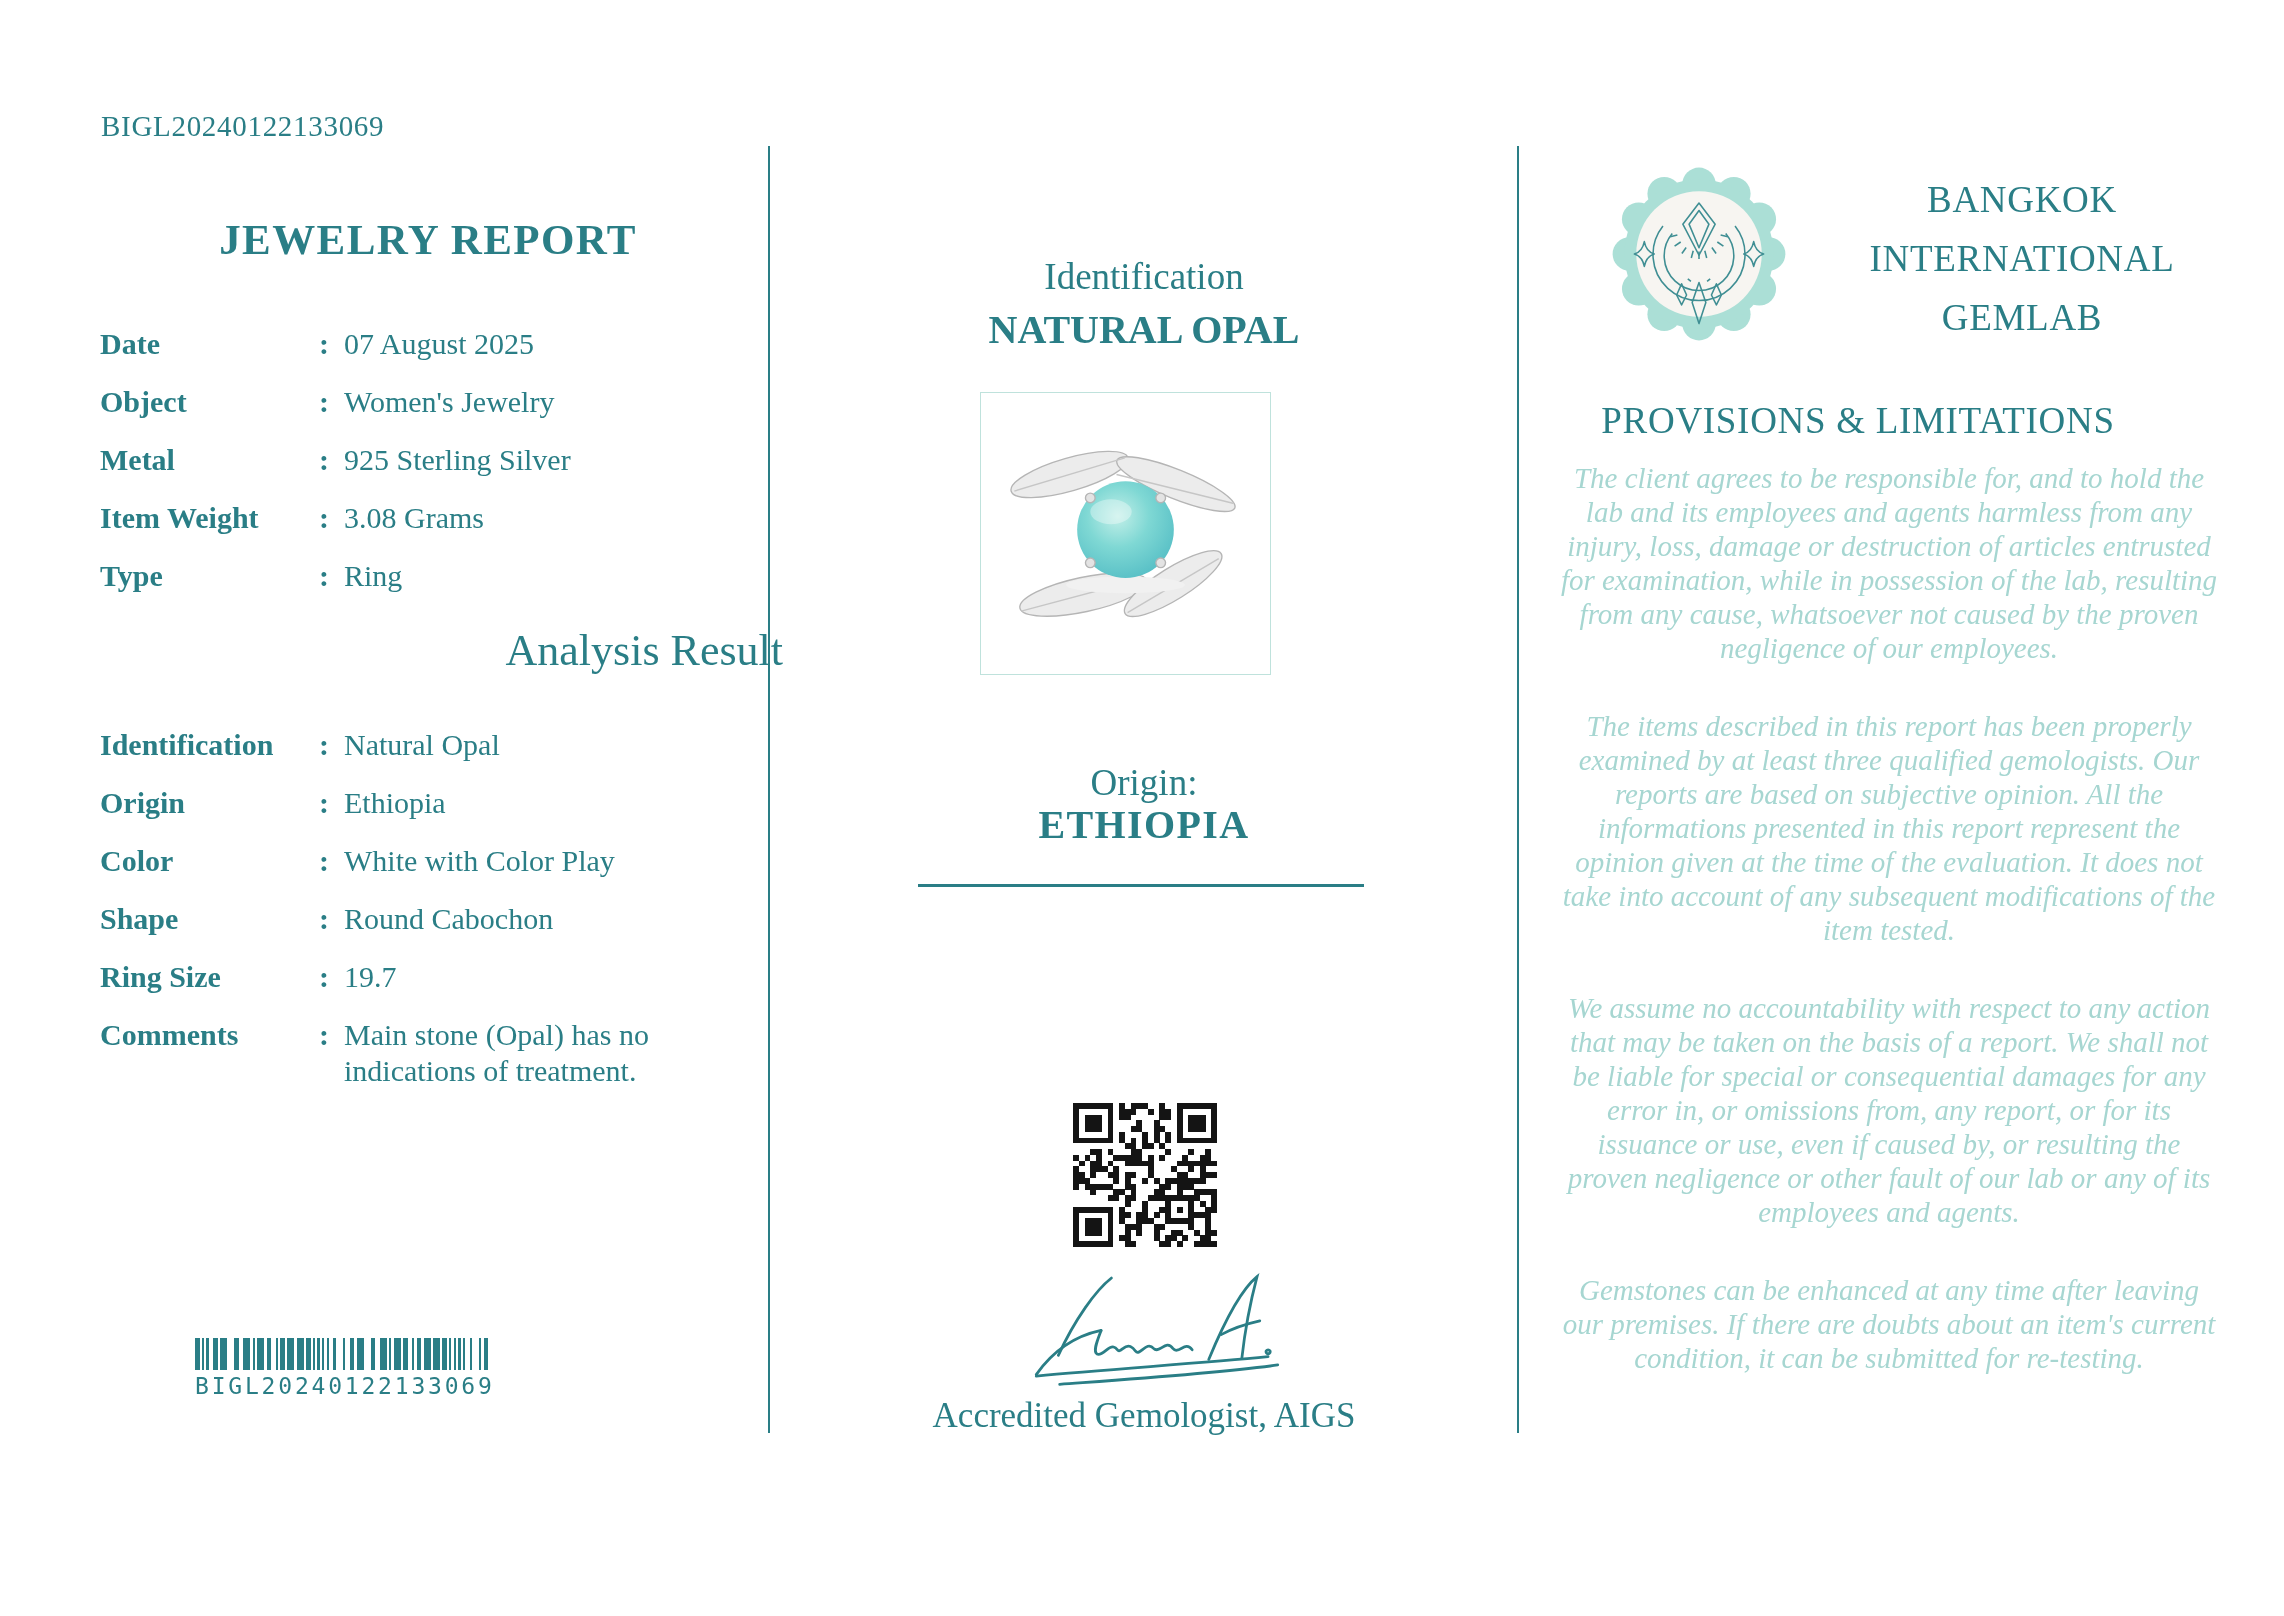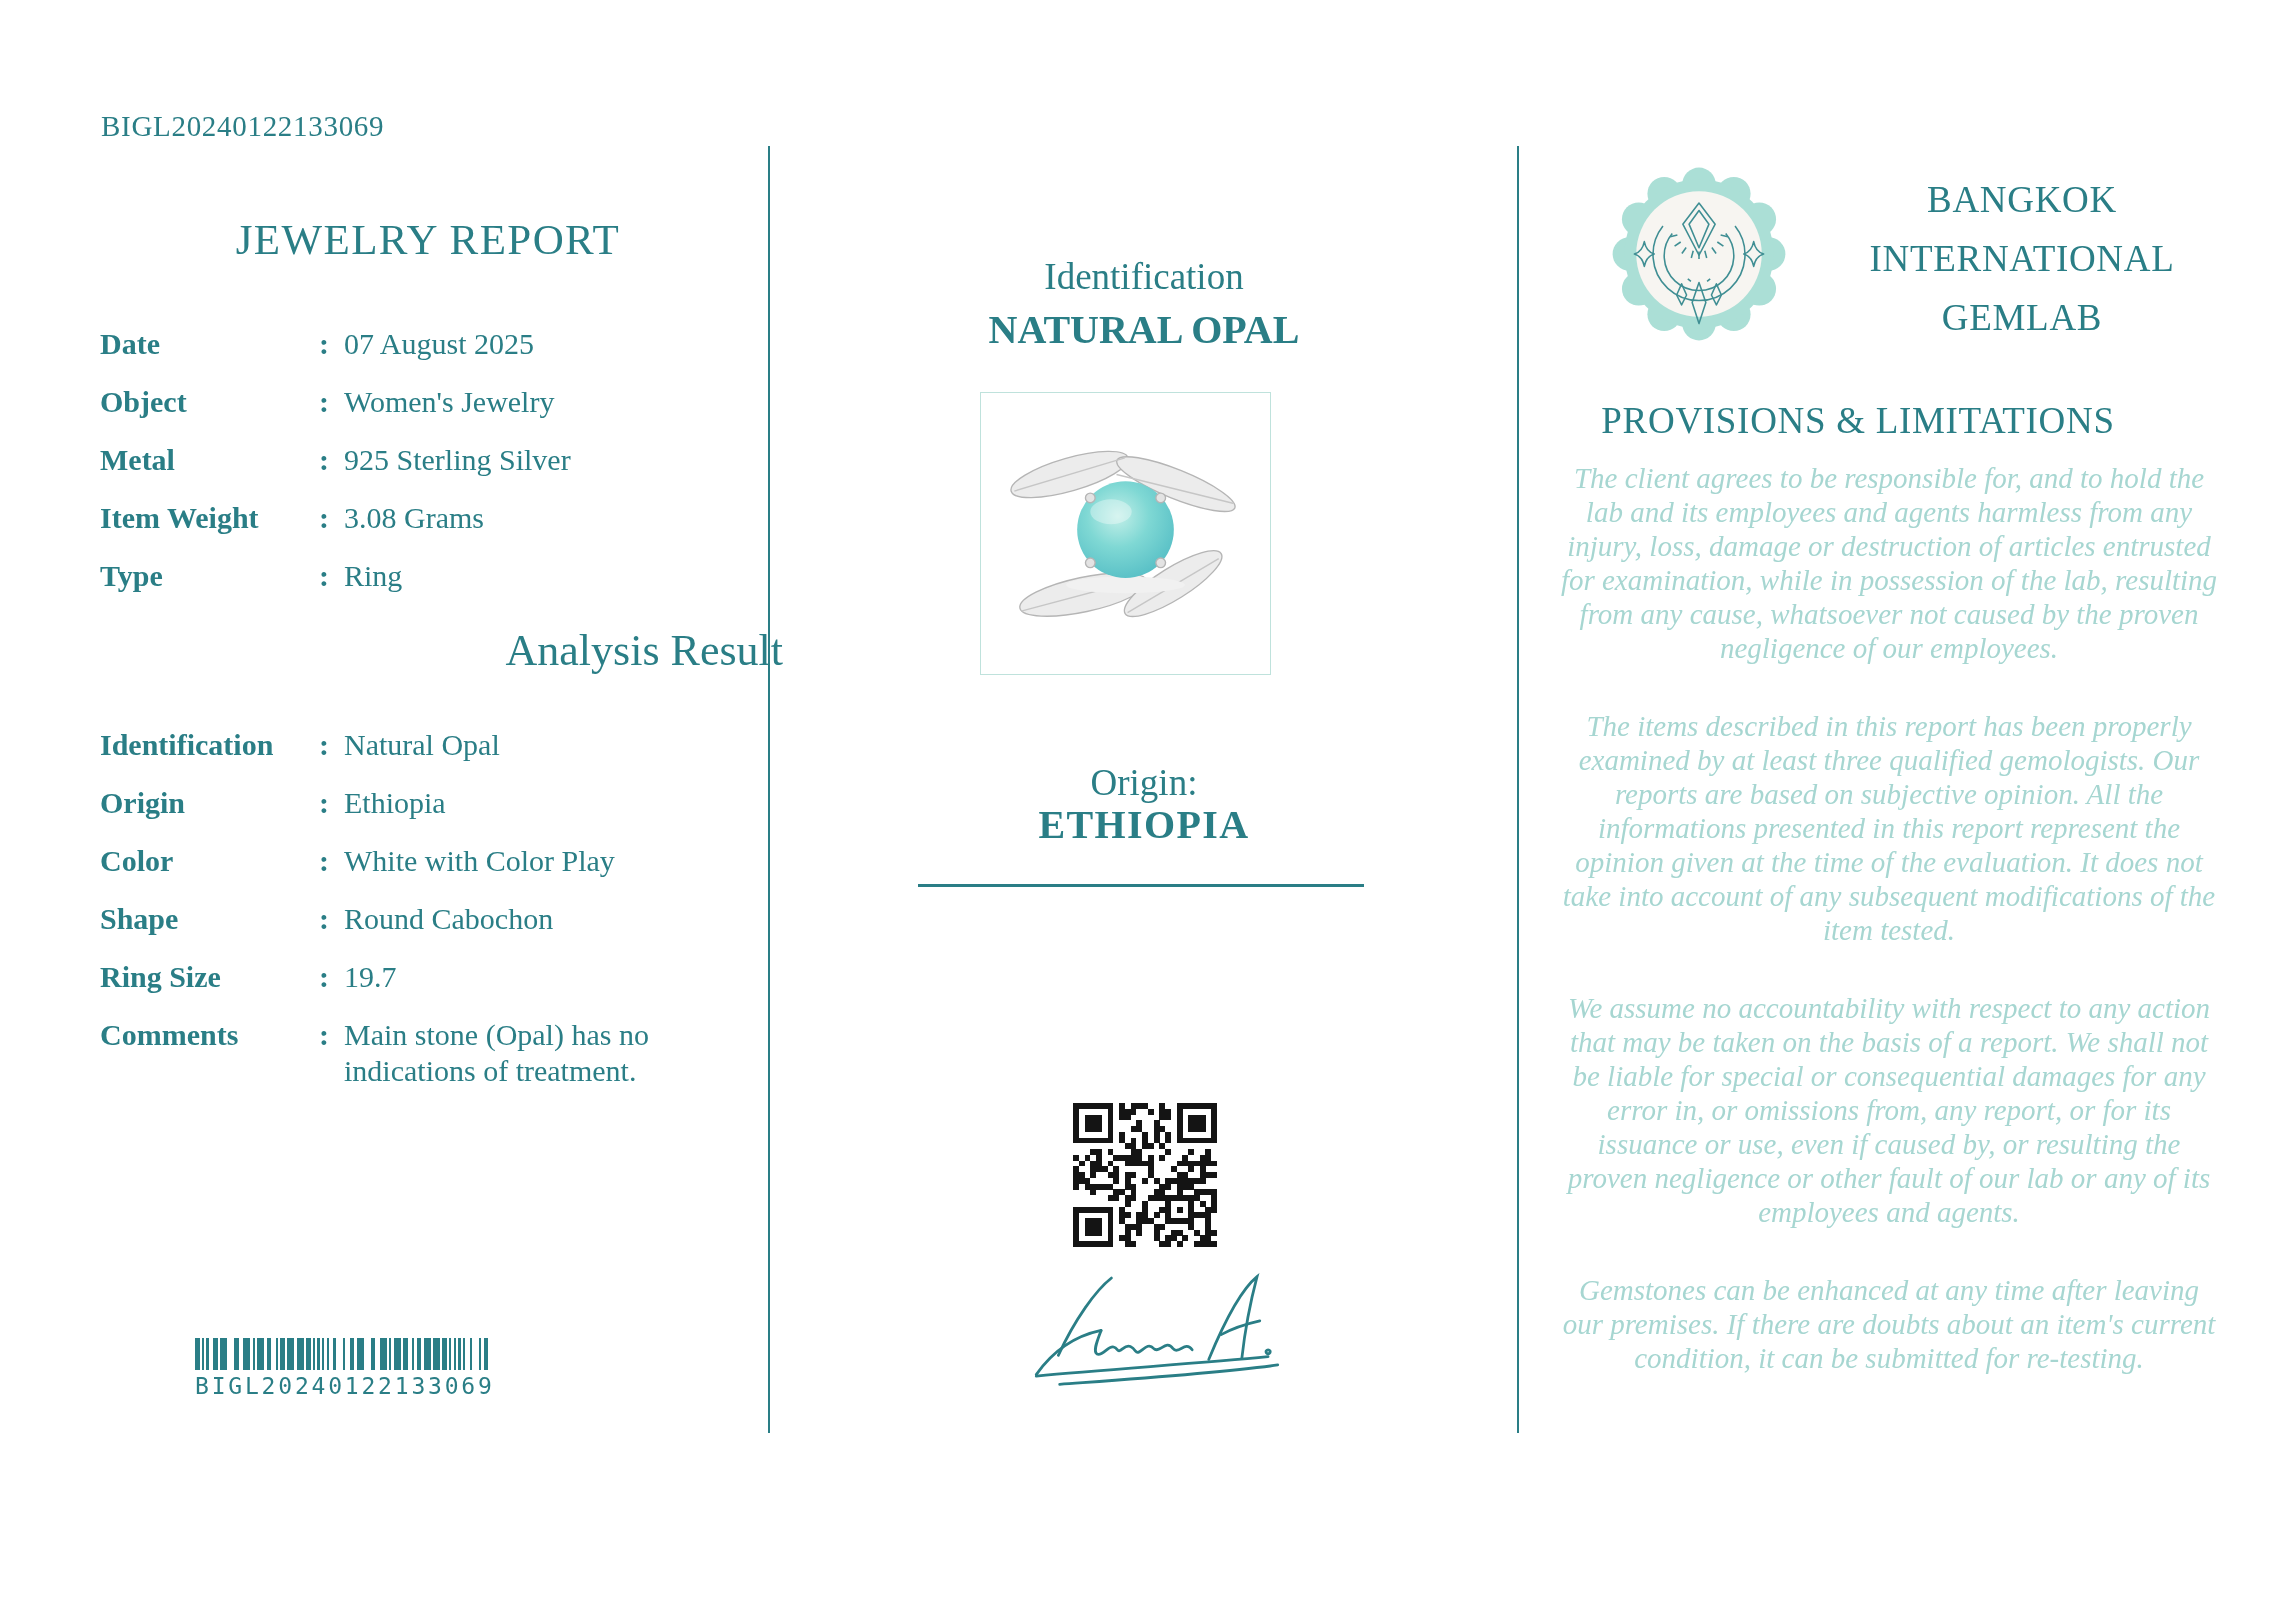--- a/index.html
+++ b/index.html
@@ -23,21 +23,21 @@
   .abs{position:absolute;}
 
   
   .vdiv{position:absolute;top:146px;height:1287px;width:2.1px;background:var(--accent-dark);}
   .vdiv.left{left:768px;}
   .vdiv.right{left:1517px;}
 
   
   .report-no{left:101px;top:110px;font-size:29px;letter-spacing:0.7px;}
   .jr-title{left:83px;top:215px;width:690px;text-align:center;
-    font-size:43px;font-weight:normal;letter-spacing:1.4px;margin:0;}
+    font-size:43px;font-weight:bold;letter-spacing:1.4px;margin:0;}
   .fields{left:100px;width:621px;}
   .fields.top{top:326px;}
   .fields.analysis{top:727px;}
   .frow{display:flex;align-items:flex-start;height:58px;font-size:30px;line-height:36px;}
   .flabel{width:219px;font-weight:bold;flex:0 0 219px;}
   .fcolon{width:25px;flex:0 0 25px;font-weight:bold;}
   .fvalue{flex:1 1 auto;max-width:366px;}
   .analysis-title{left:93px;top:625px;width:690px;text-align:right;
     font-size:44px;font-weight:normal;margin:0;}
 
@@ -590,20 +590,21 @@
       <path d="M96,150 C120,116 152,94 190,86"></path>
       <path d="M190,86 C184,102 178,116 184,120 C192,124 200,108 208,110 C216,112 212,120 222,112 C230,105 236,110 240,116 C246,124 256,100 266,112 C274,121 284,98 294,112 C302,122 312,100 322,114"></path>
       <path d="M346,128 C370,70 394,26 416,8 C406,46 398,90 394,126"></path>
       <path d="M364,92 C382,82 402,76 420,72"></path>
       <path d="M432,120 a3,3 0 1 1 0.1,0"></path>
       <path d="M96,152 C200,142 330,134 432,124"></path>
       <path d="M130,164 C240,156 360,148 446,136"></path>
     </g>
   </svg>
 
+  <div class="abs gemologist">Accredited Gemologist, AIGS</div>
 
   <svg class="abs lab-logo" viewBox="0 0 280 280">
     <g fill="#abdfd6">
       <circle cx="252" cy="140" r="27"></circle>
         <circle cx="237" cy="196" r="27"></circle>
       <circle cx="196" cy="237" r="27"></circle>
         <circle cx="140" cy="252" r="27"></circle>
       <circle cx="84" cy="237" r="27"></circle>
         <circle cx="43" cy="196" r="27"></circle>
       <circle cx="28" cy="140" r="27"></circle>

